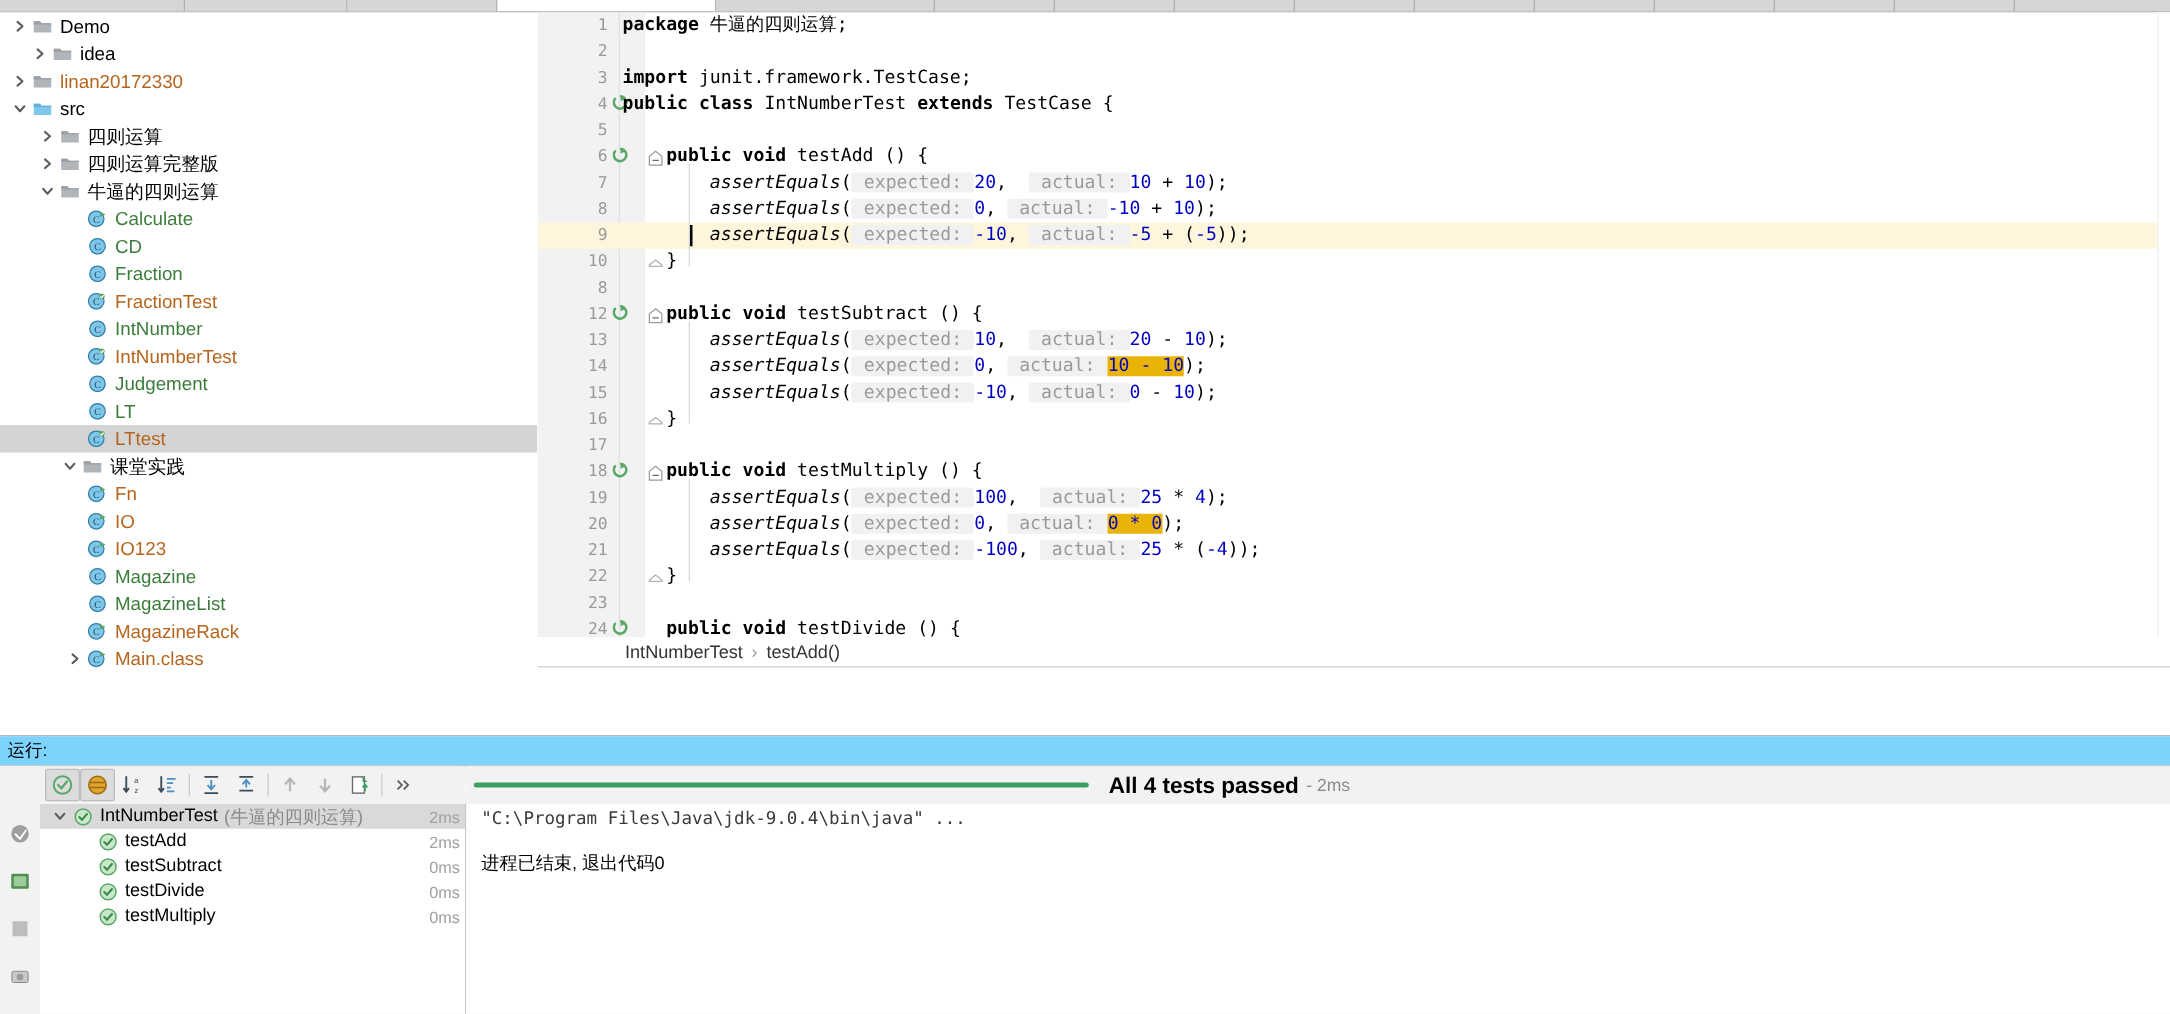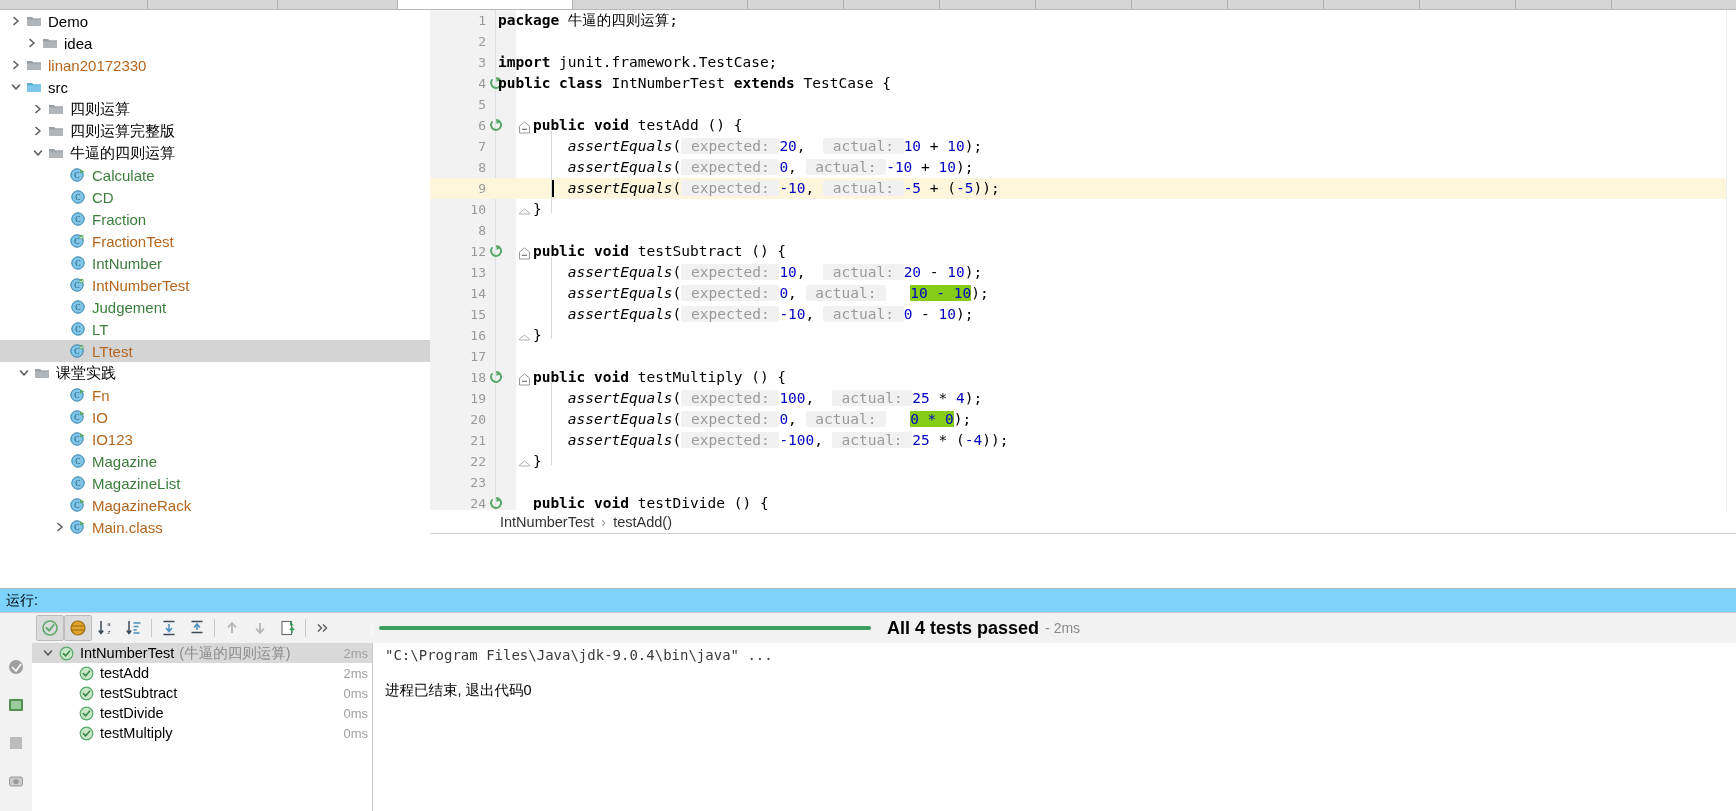--- a/index.html
+++ b/index.html
@@ -74,21 +74,21 @@
     color: #999999; font-family: "DejaVu Sans Mono", monospace; font-size: 13px;
   }
   .runmark { position: absolute; left: 60px; top: 3px; width: 16px; height: 16px; }
   .foldmark { position: absolute; left: 88px; top: 4px; width: 14px; height: 14px; }
   .ctext { position: absolute; left: 68px; }
   .kw { color: #000000; font-weight: bold; }
   .mth { color: #000000; font-style: italic; }
   .hint { color: #9a9a9a; background: #f1f1f1; border-radius: 2px; padding: 0 1px; }
   .num { color: #0000c0; }
   .plain { color: #000000; }
-  .hl-yellow { background: #84cc16; margin-left: 24px; }
+  .hl-yellow { background: #eab308; }
   .caret {
     position: absolute; width: 2px; height: 17px; background: #000; top: 2px;
   }
   .indentguide {
     position: absolute; width: 1px; background: #d8d8d8;
   }
   
   .breadcrumb {
     position: absolute; left: 430px; top: 510px; width: 1306px; height: 24px;
     background: #ffffff; display: flex; align-items: center;
@@ -425,21 +425,21 @@
               <circle cx="7" cy="7" r="6.2" fill="#7fc6e8"></circle>
               <circle cx="7" cy="7" r="6.2" fill="none" stroke="#2f7fa8" stroke-width="1"></circle>
               <text x="7" y="10" font-size="8" text-anchor="middle" fill="#1b4f6b" font-family="serif">C</text>
               <circle cx="11.5" cy="3" r="2.2" fill="#59a869"></circle>
               <path d="M10.2 3.2 l1 1 l1.8 -2" stroke="#fff" stroke-width="0.9" fill="none"></path>
             </svg>
           </span>
         </span>
         <span class="label c-orange">LTtest</span>
       </div>
-      <div class="tree-row" style="padding-left: 16px;">
+      <div class="tree-row" style="padding-left: 48px;">
         <span class="arrow">
           <svg width="12" height="12" viewBox="0 0 12 12">
             <path d="M2.5 4 L6 8 L9.5 4" stroke="#5c5c5c" stroke-width="1.6" fill="none" stroke-linecap="round" stroke-linejoin="round"></path>
           </svg>
         </span>
         <span class="ficon">
           <span style="display: inline-flex; align-items: center;">
             <svg width="16" height="16" viewBox="0 0 16 16">
               <path d="M1 4h5l1.2 1.6H15V13H1z" fill="#b0b5ba"></path>
               <path d="M1 4h5l1.2 1.6H15v1H1z" fill="#9aa0a6"></path>

